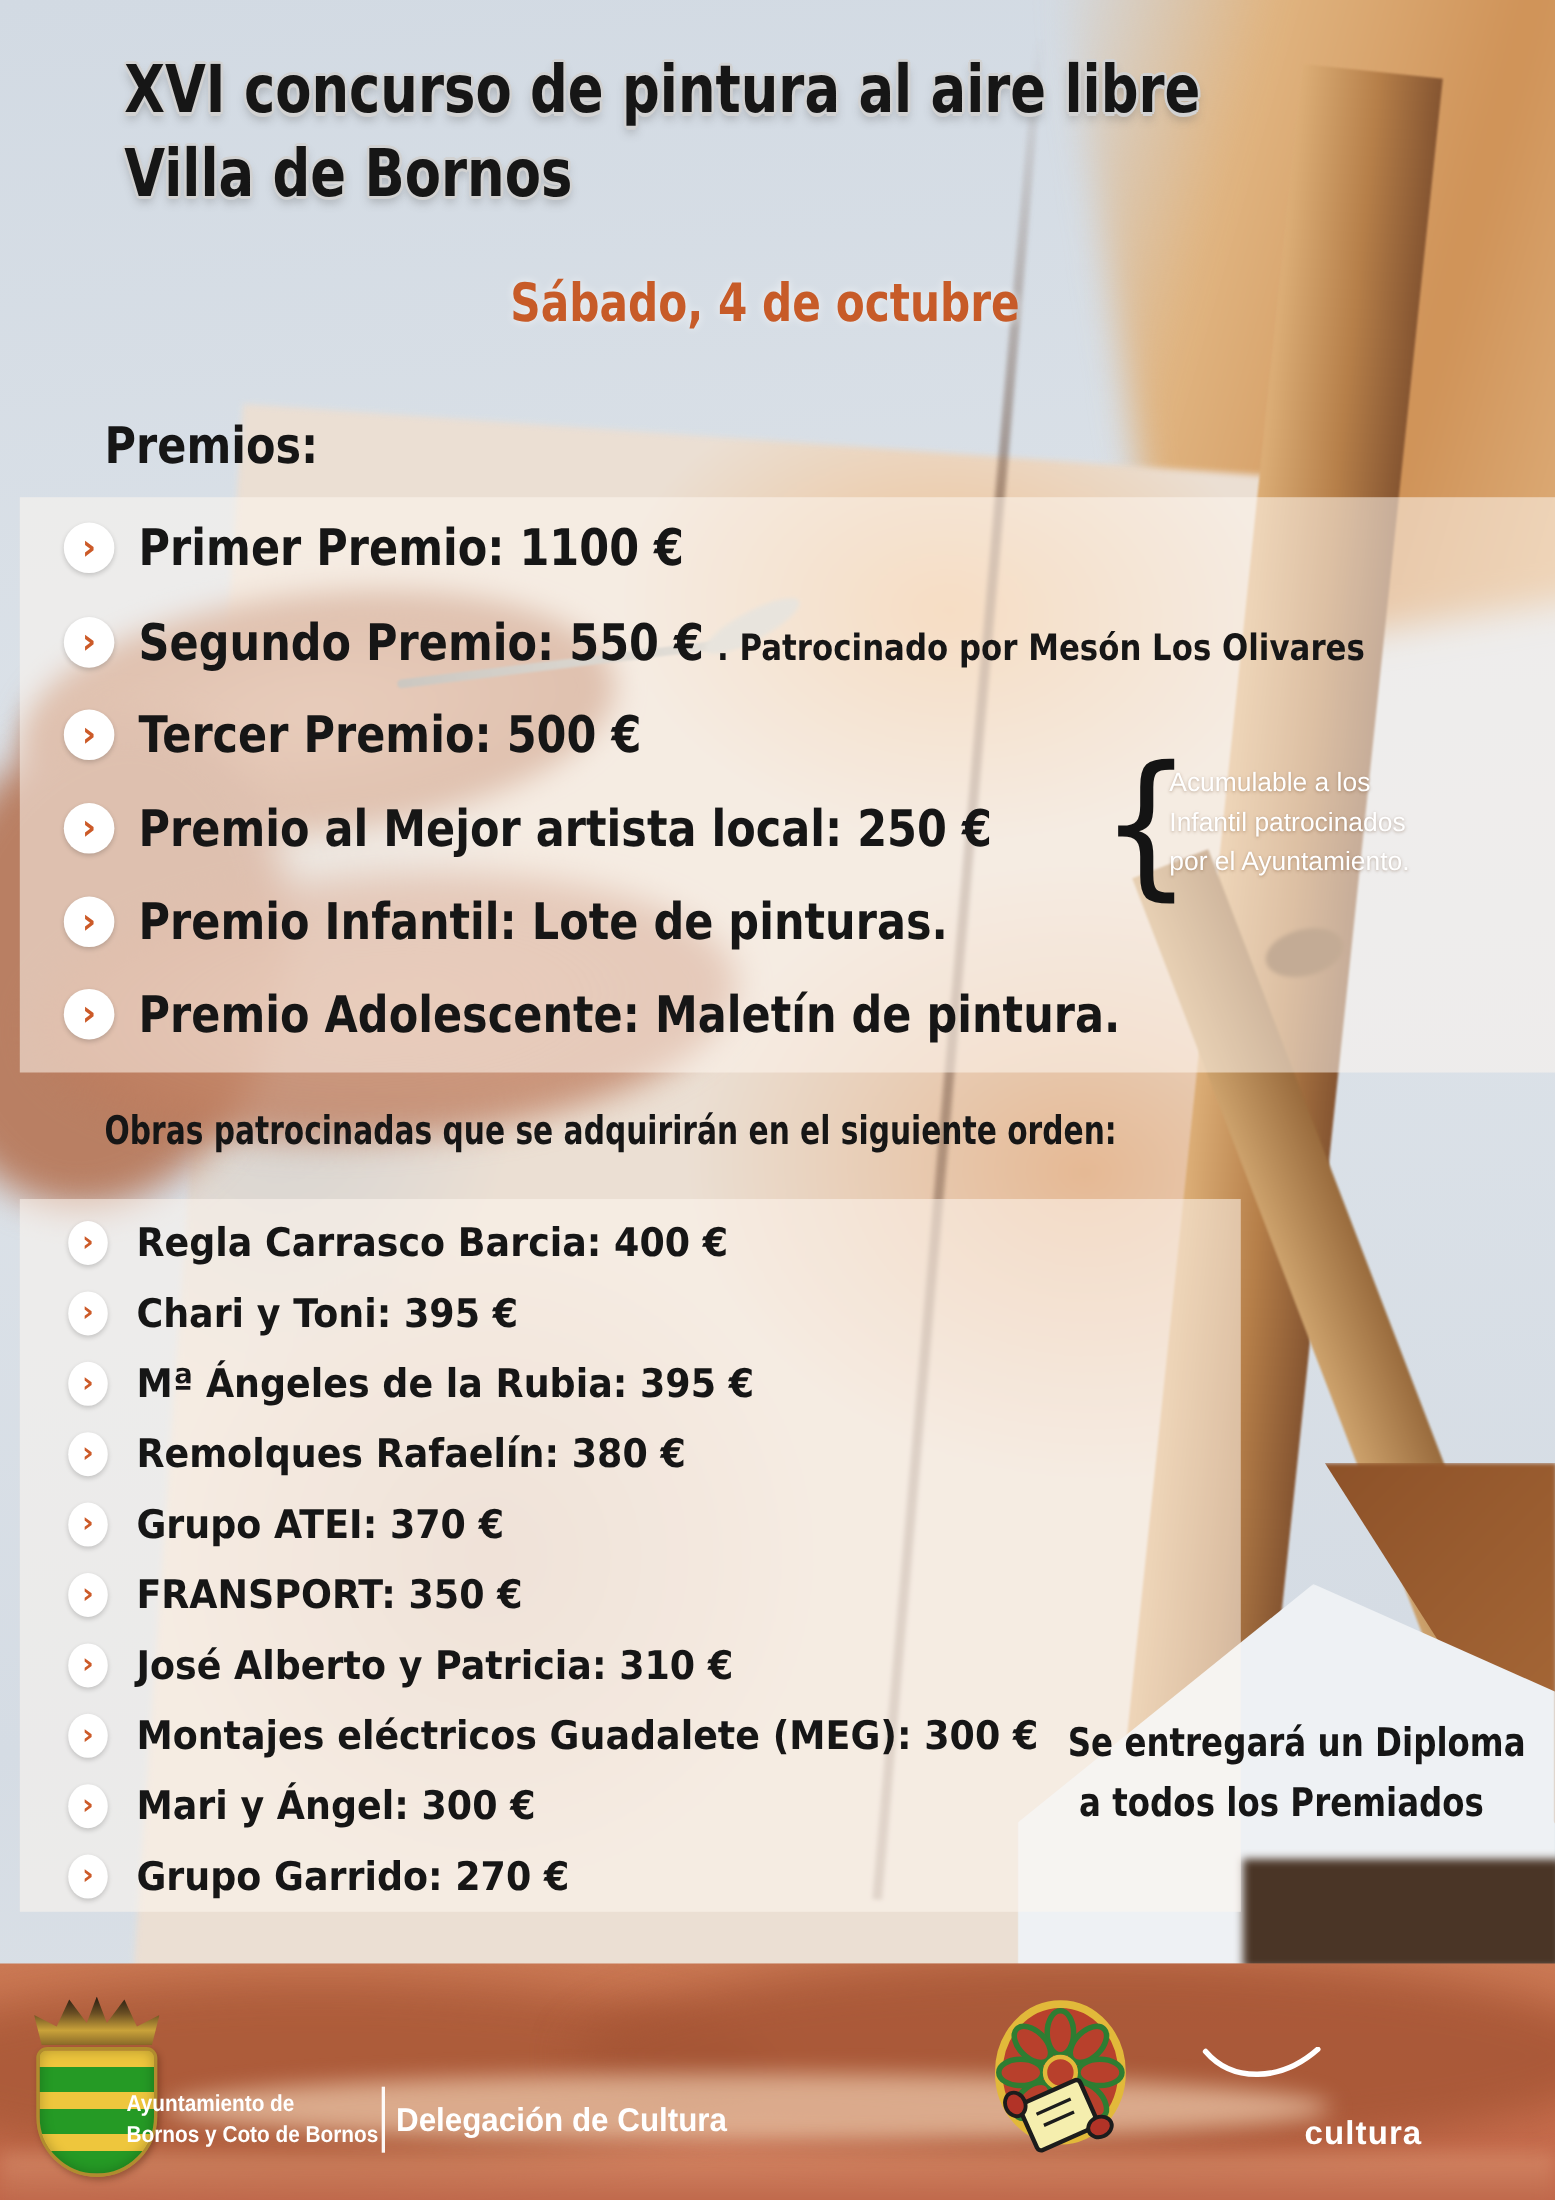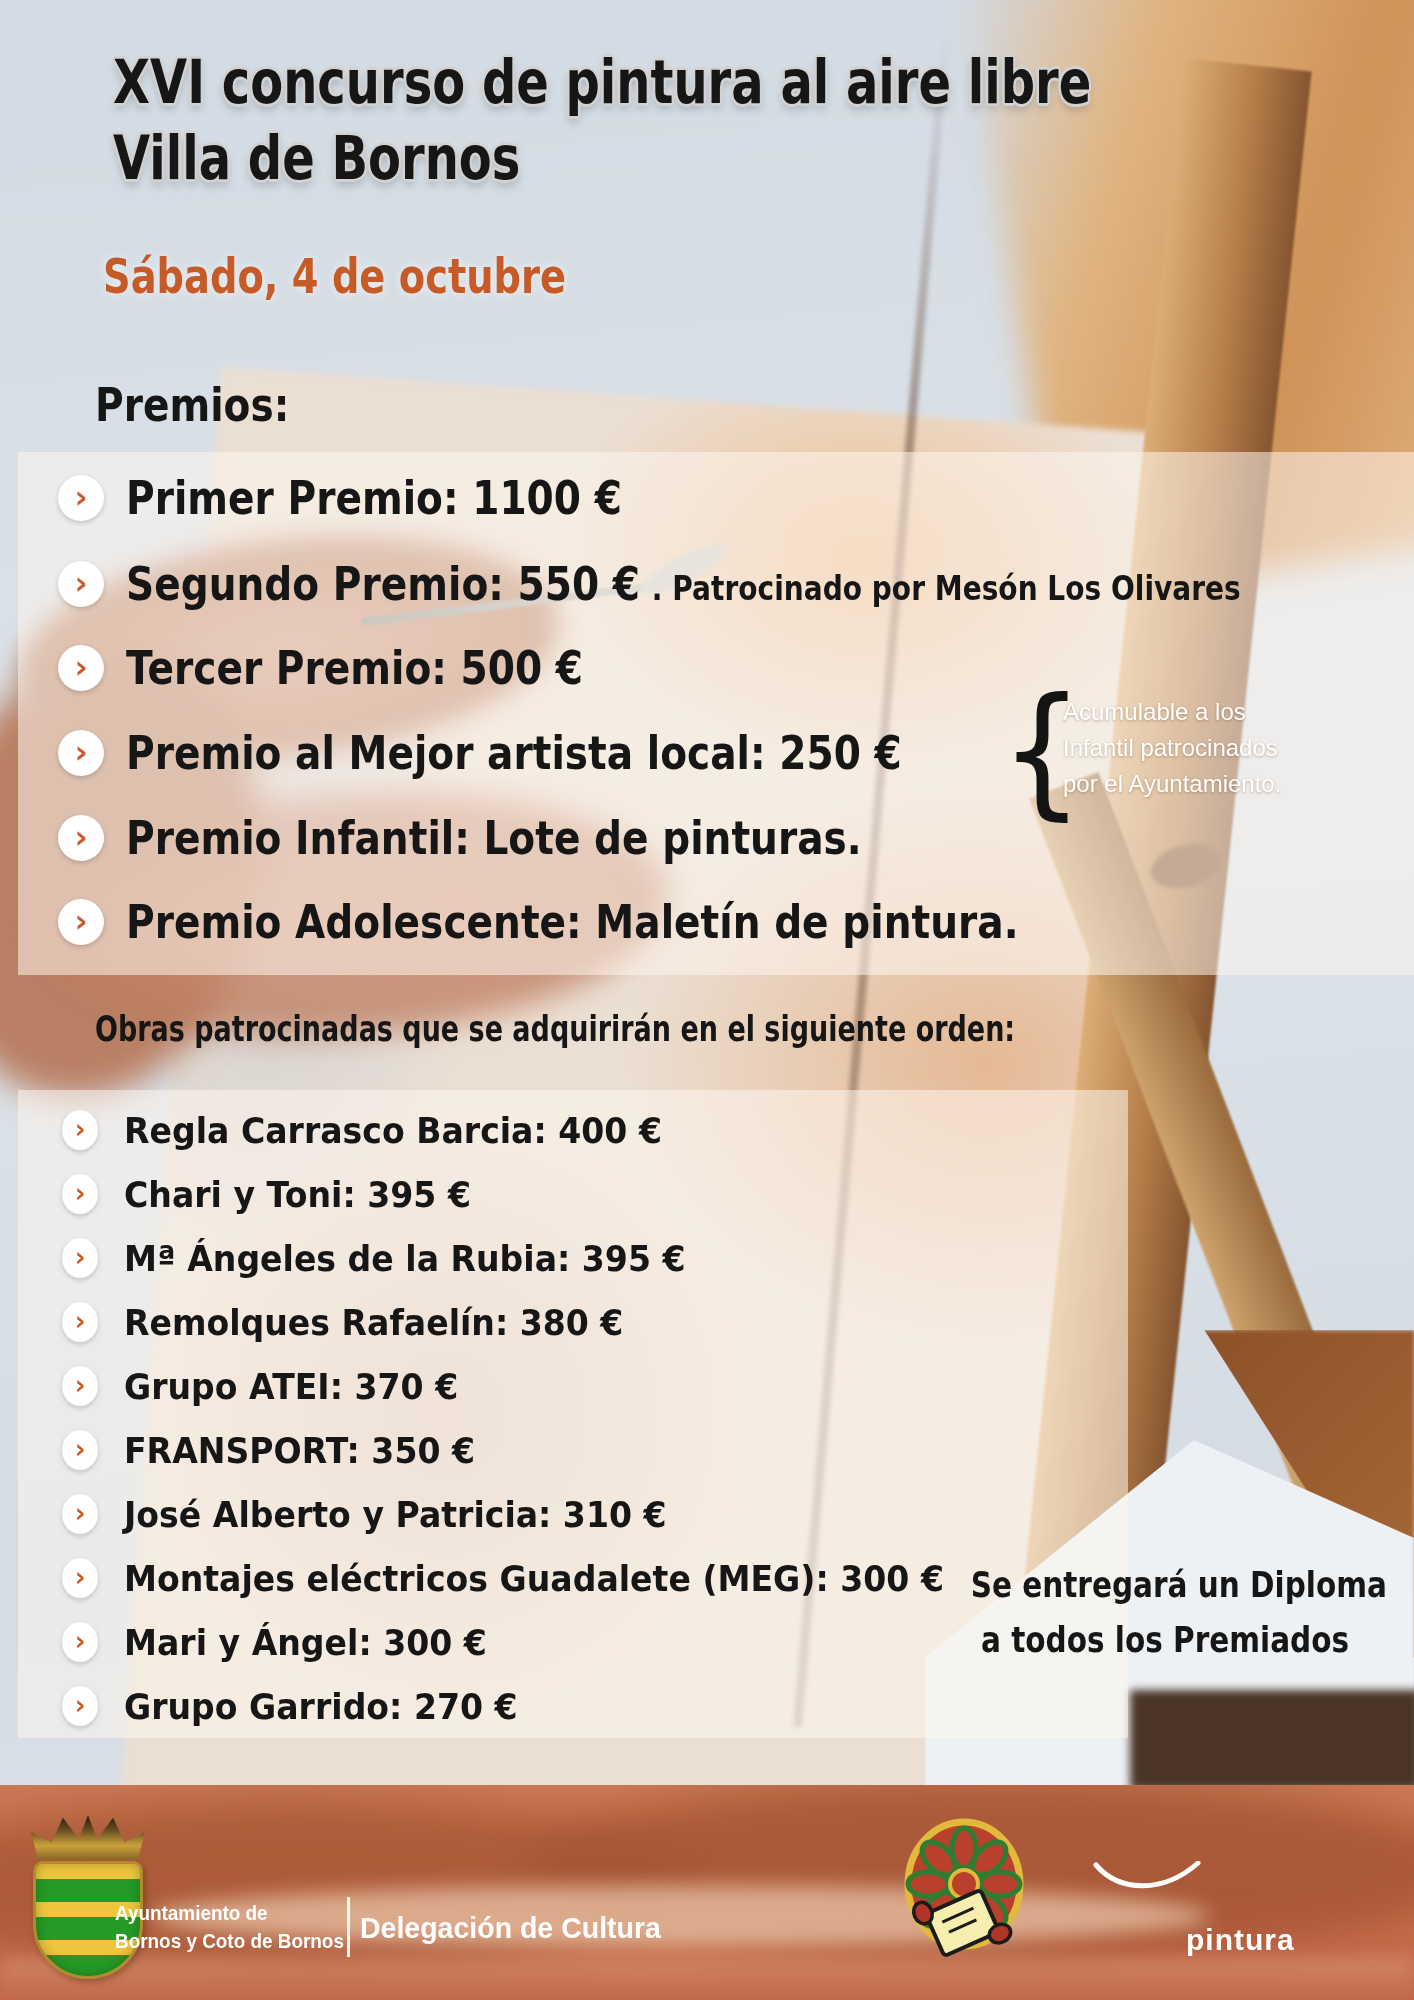--- a/index.html
+++ b/index.html
@@ -61,21 +61,21 @@
   .band2{left:18px;top:1090px;width:1110px;height:648px;}
 
   
   .ct{font-weight:bold;color:#161616;}
   .sq{display:inline-block;white-space:nowrap;transform-origin:0 50%;}
   .sqc{display:block;white-space:nowrap;transform-origin:50% 50%;}
   .title-wrap{left:0;top:44px;width:1130px;text-align:left;font-size:60px;line-height:76px;
        text-shadow:3px 0 0 #d2d2d2,-3px 0 0 #d2d2d2,0 3px 0 #d2d2d2,0 -3px 0 #d2d2d2,
                    2px 2px 0 #d2d2d2,-2px -2px 0 #d2d2d2,2px -2px 0 #d2d2d2,-2px 2px 0 #d2d2d2,
                    0 6px 10px rgba(90,90,90,.35);}
-  .date-line{left:0;top:248px;width:1030px;text-align:left;font-size:48px;font-weight:bold;
+  .date-line{left:0;top:248px;width:1030px;text-align:right;font-size:48px;font-weight:bold;
        color:#c75b28;text-shadow:0 0 10px rgba(255,255,255,.65);}
   .premios-h{left:95px;top:378px;font-size:46px;}
   .works-h{left:95px;top:1008px;font-size:36px;}
 
   .prow{position:absolute;left:58px;height:62px;display:flex;align-items:center;gap:22px;}
   .prow .lbl{font-size:46px;}
   .prow .note{font-size:33px;margin-left:14px;font-weight:bold;}
   .wrow{position:absolute;left:62px;height:52px;display:flex;align-items:center;gap:26px;}
   .wrow .lbl{font-size:36px;}
 
@@ -313,14 +313,14 @@
       <rect x="-30" y="-22" width="60" height="46" rx="4" fill="#f5eeae" stroke="#1c1c1c" stroke-width="4"></rect>
       <ellipse cx="-32" cy="-24" rx="9" ry="11" fill="#b23327" stroke="#1c1c1c" stroke-width="3.5"></ellipse>
       <ellipse cx="30" cy="26" rx="11" ry="9" fill="#b23327" stroke="#1c1c1c" stroke-width="3.5"></ellipse>
       <path d="M-18,-8 h34 M-16,4 h30" stroke="#1c1c1c" stroke-width="3" fill="none"></path>
     </g>
   </svg>
 
   <svg class="swoosh" width="110" height="36" viewBox="0 0 110 36">
     <path d="M4,4 C 28,32 72,32 106,2" stroke="#ffffff" stroke-width="5" fill="none" stroke-linecap="round"></path>
   </svg>
-  <div class="brandsub">pintura</div>
+  <div class="brandsub">cultura</div>
 </div>
 
 </body></html>

